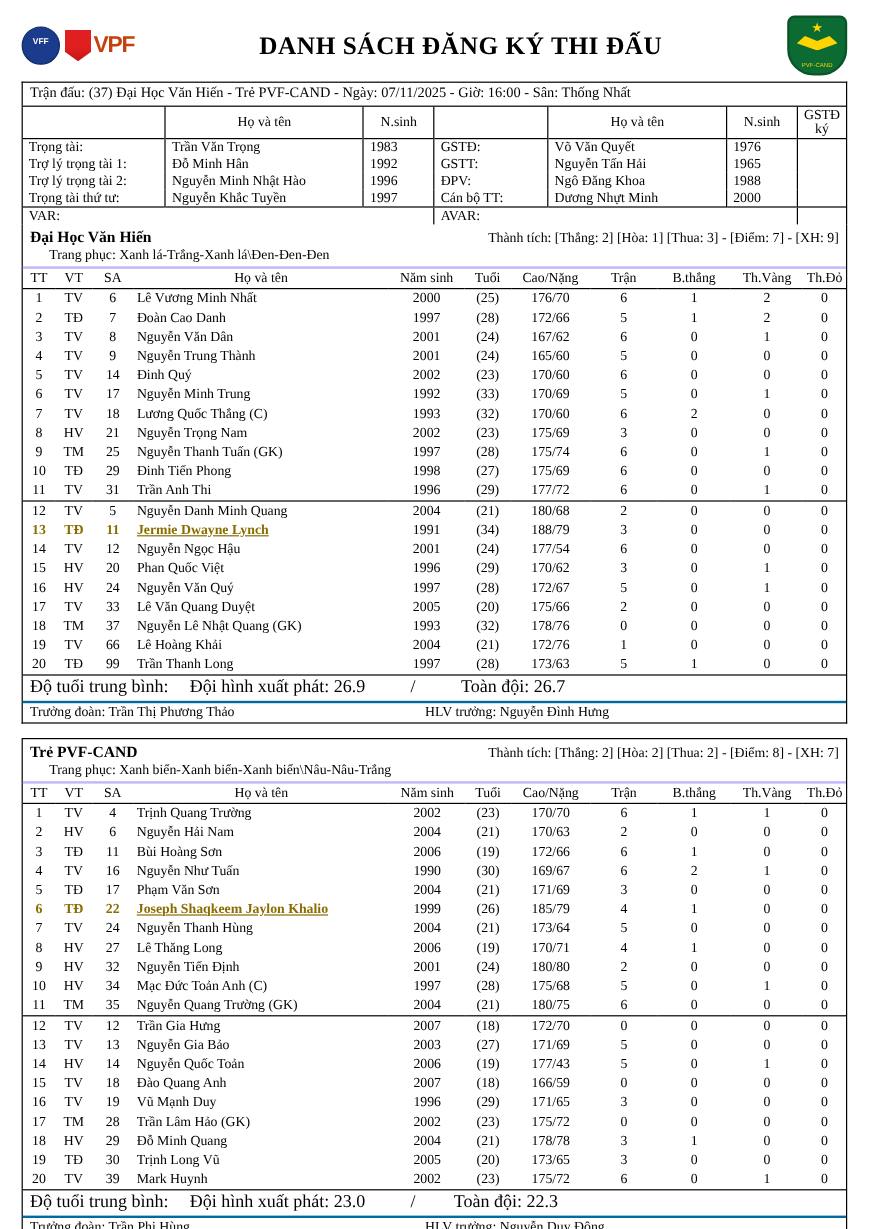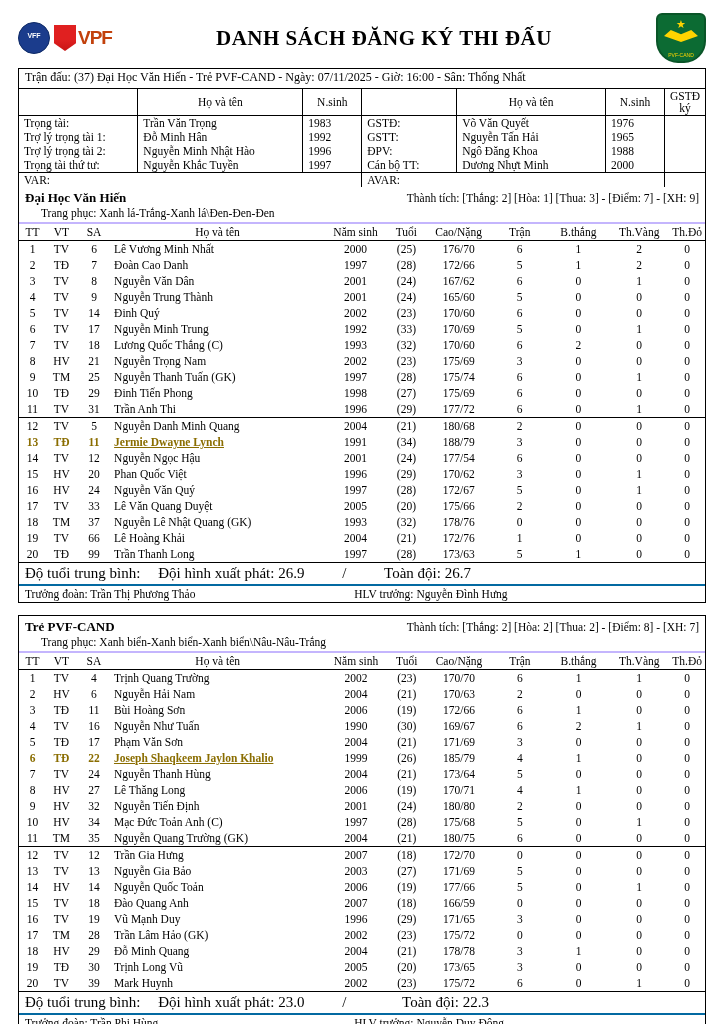--- a/index.html
+++ b/index.html
@@ -705,21 +705,21 @@
             <td class="ctr">0</td>
             <td class="ctr">0</td>
           </tr>
       <tr>
             <td class="ctr">14</td>
             <td class="ctr">HV</td>
             <td class="ctr">14</td>
             <td class="nm">Nguyễn Quốc Toản</td>
             <td class="ctr">2006</td>
             <td class="ctr">(19)</td>
-            <td class="ctr">177/66</td>
+            <td class="ctr">177/43</td>
             <td class="ctr">5</td>
             <td class="ctr">0</td>
             <td class="ctr">1</td>
             <td class="ctr">0</td>
           </tr>
       <tr>
             <td class="ctr">15</td>
             <td class="ctr">TV</td>
             <td class="ctr">18</td>
             <td class="nm">Đào Quang Anh</td>
@@ -796,21 +796,21 @@
             <td class="ctr">1</td>
             <td class="ctr">0</td>
           </tr>
     </tbody>
       </table>
 
     <div class="avg-line">
       <span>Độ tuổi trung bình:</span>
       <span style="margin-left:14px;">Đội hình xuất phát: 23.0</span>
       <span style="margin-left:34px;">/</span>
-      <span style="margin-left:52px;">Toàn đội: 22.3</span>
+      <span style="margin-left:28px;">Toàn đội: 22.3</span>
     </div>
 
     <table class="staff-tbl">
       <tbody>
           <tr>
         <td style="width:48%;">Trưởng đoàn: Trần Phi Hùng</td>
         <td>HLV trưởng: Nguyễn Duy Đông</td>
       </tr>
     </tbody>
       </table>

